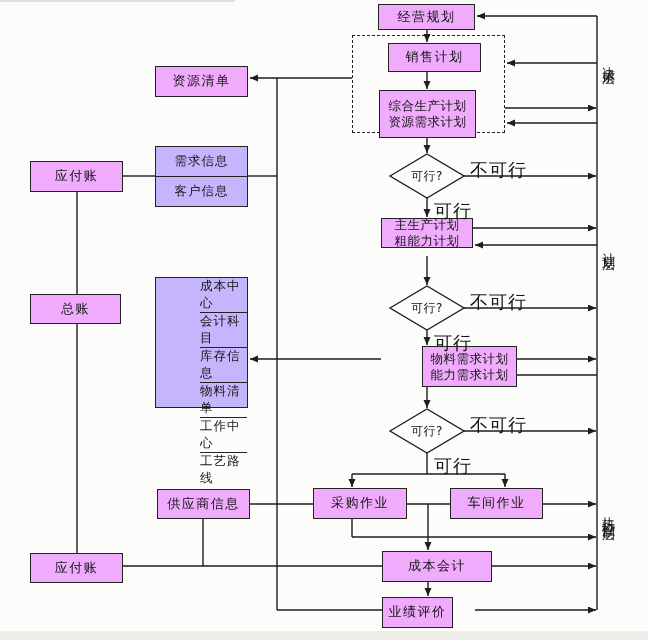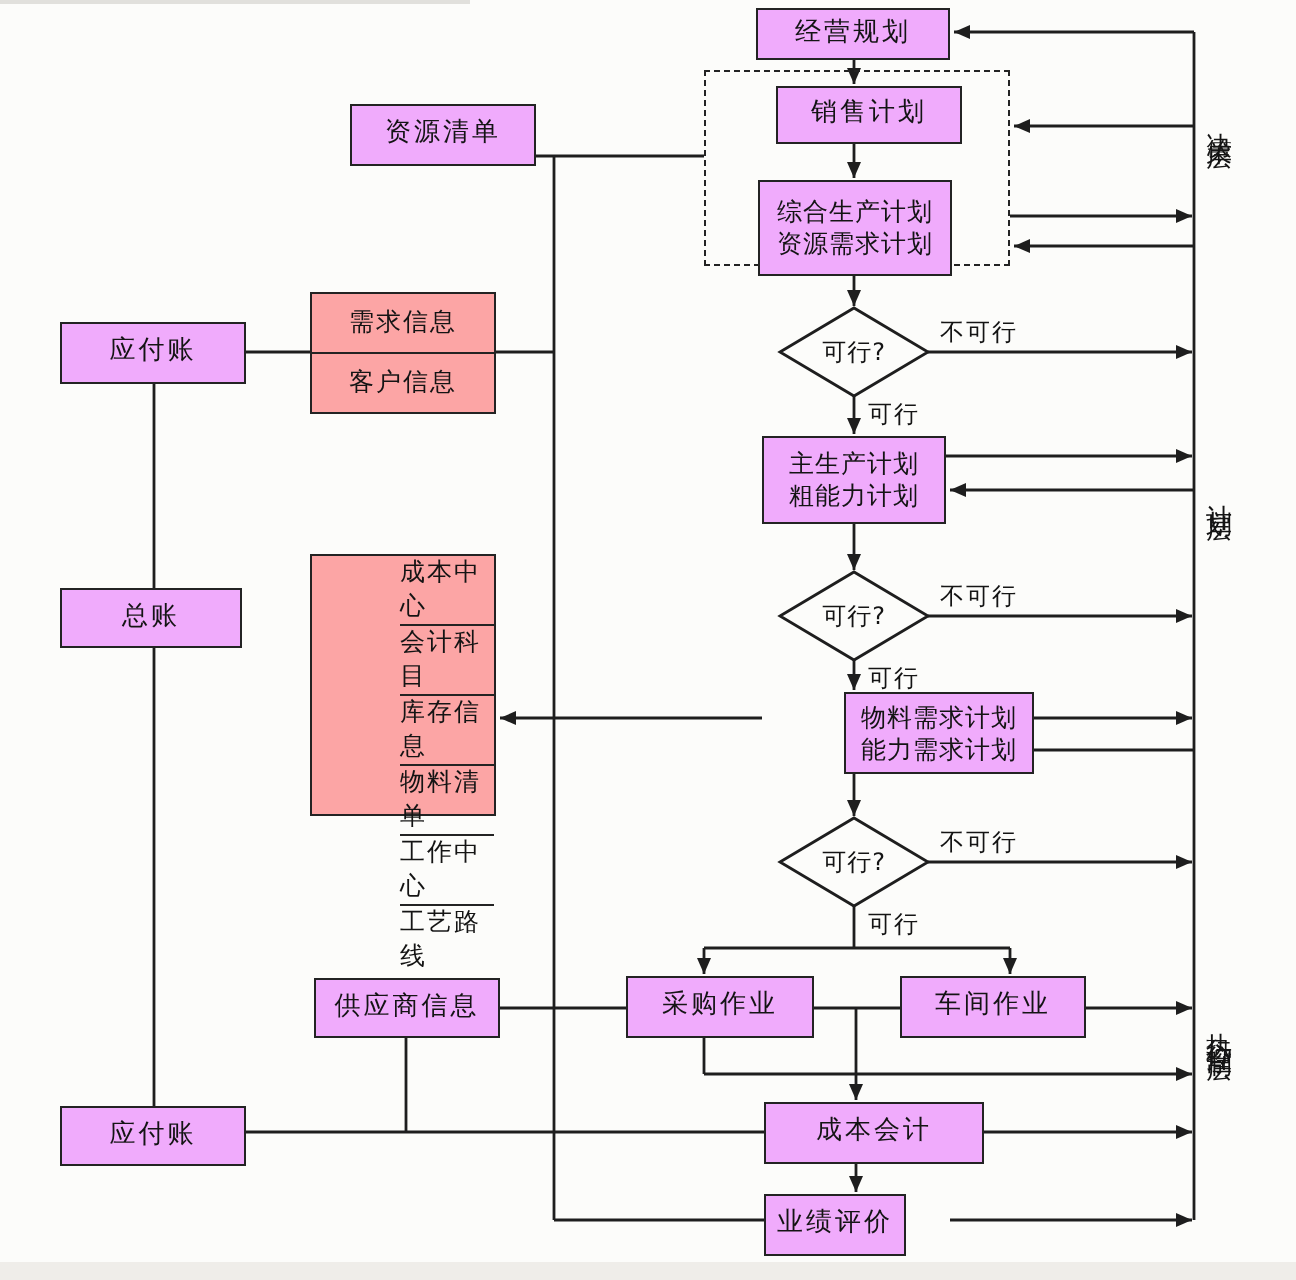--- a/index.html
+++ b/index.html
@@ -12,36 +12,36 @@
   svg.wires { position:absolute; left:0; top:0; z-index:1; }
   .node {
     position:absolute; z-index:3; box-sizing:border-box;
     background:#f0abfc; border:1.6px solid #232323;
     display:flex; align-items:center; justify-content:center;
     text-align:center; font-size:13px; letter-spacing:1.5px; line-height:1.3;
   }
   .node.two { flex-direction:column; font-size:12.5px; letter-spacing:0.5px; line-height:1.25; }
   .stack {
     position:absolute; z-index:3; box-sizing:border-box;
-    background:#fca5a5; border:1.6px solid #232323;
+    background:#c4b5fd; border:1.6px solid #232323;
     display:flex; flex-direction:column;
   }
   .stack .cell {
     flex:1; display:flex; align-items:center; justify-content:center;
     font-size:12.5px; letter-spacing:1px; border-top:1.4px solid #232323;
   }
   .stack .cell:first-child { border-top:none; }
   .dashedbox {
     position:absolute; z-index:2; box-sizing:border-box;
     border:1.8px dashed #232323; background:transparent;
   }
   .dlabel {
     position:absolute; z-index:4; text-align:center; font-size:12px; letter-spacing:0.5px;
   }
-  .flowlabel { position:absolute; z-index:4; font-size:12px; letter-spacing:1px; white-space:nowrap; }
+  .flowlabel { position:absolute; z-index:4; font-size:18px; letter-spacing:1px; white-space:nowrap; }
   .vlabel {
     position:absolute; z-index:4; writing-mode:vertical-rl; text-orientation:upright;
     font-size:13px; letter-spacing:3px; white-space:nowrap;
   }
   .scan-top { position:absolute; left:0; top:0; width:235px; height:2px; background:#cfcdc8; opacity:.6; z-index:0; }
   .scan-bottom { position:absolute; left:0; top:631px; width:648px; height:9px; background:#efede9; z-index:5; }
 </style>
 </head>
 <body>
 
@@ -118,21 +118,21 @@
 
   <div class="node" style="left:388px; top:43px; width:93px; height:29px;text-align:right;">
     <span>销售计划</span>
   </div>
 
   <div class="node two" style="left:379px; top:90px; width:97px; height:48px;">
     <span>综合生产计划</span>
     <span>资源需求计划</span>
   </div>
 
-  <div class="node" style="left:155px; top:52px; width:93px; height:31px;margin-left:20px;">
+  <div class="node" style="left:155px; top:66px; width:93px; height:31px;">
     <span>资源清单</span>
   </div>
 
   <div class="node" style="left:30px; top:161px; width:93px; height:31px;">
     <span>应付账</span>
   </div>
 
   <div class="stack" style="left:155px; top:146px; width:93px; height:61px;">
     <div class="cell">
       <span>需求信息</span>
@@ -160,21 +160,21 @@
       <span>物料清单</span>
     </div>
     <div class="cell">
       <span>工作中心</span>
     </div>
     <div class="cell">
       <span>工艺路线</span>
     </div>
   </div>
 
-  <div class="node two" style="left:381px; top:218px; width:92px; height:44px;">
+  <div class="node two" style="left:381px; top:218px; width:92px; height:30px;">
     <span>主生产计划</span>
     <span>粗能力计划</span>
   </div>
 
   <div class="node two" style="left:381px; top:346px; width:95px; height:41px;margin-left:41px;">
     <span>物料需求计划</span>
     <span>能力需求计划</span>
   </div>
 
   <div class="node" style="left:157px; top:489px; width:93px; height:30px;">

